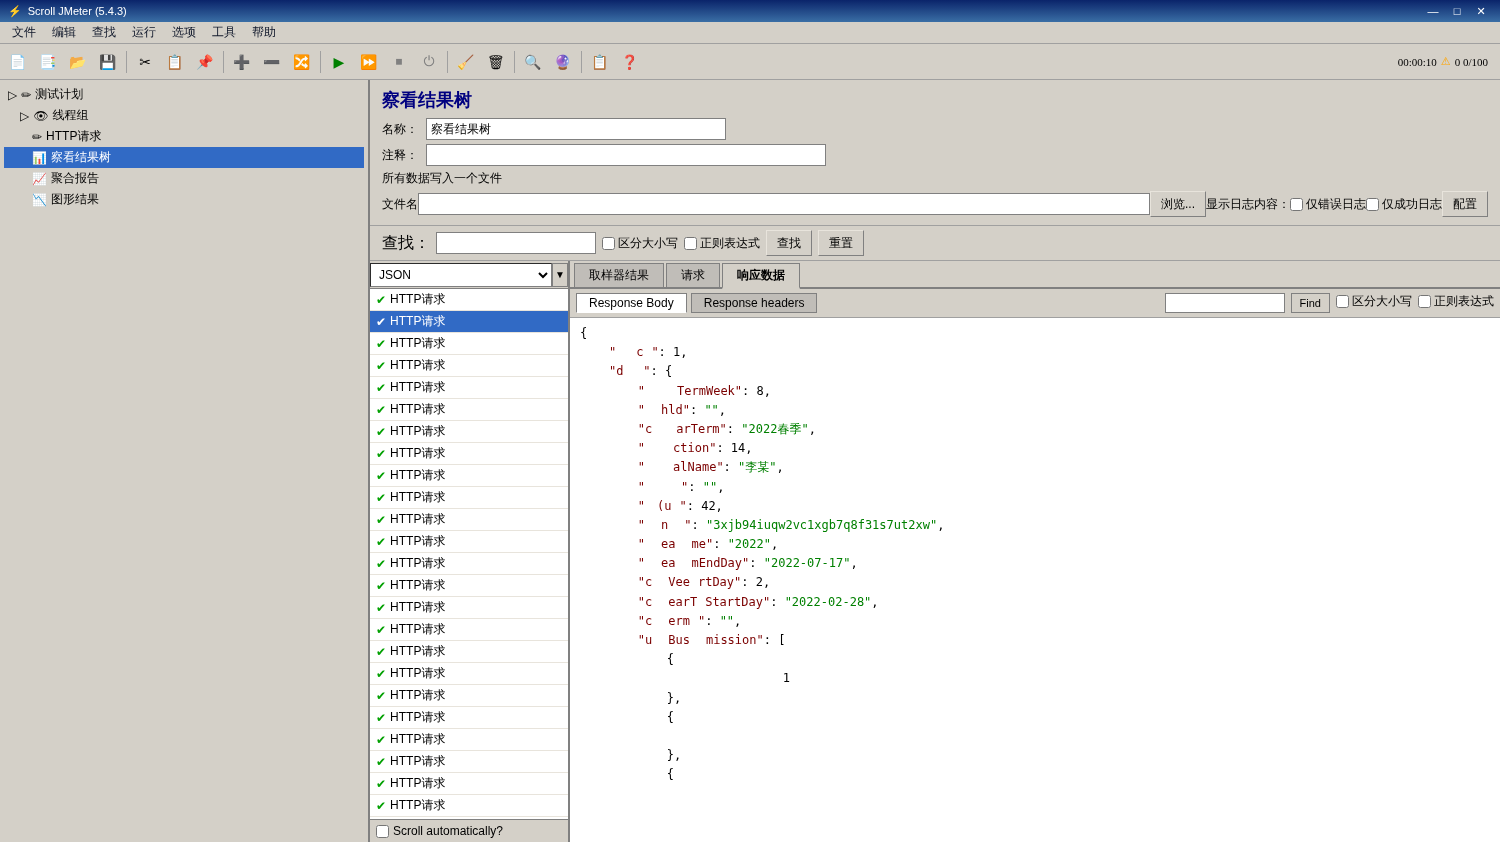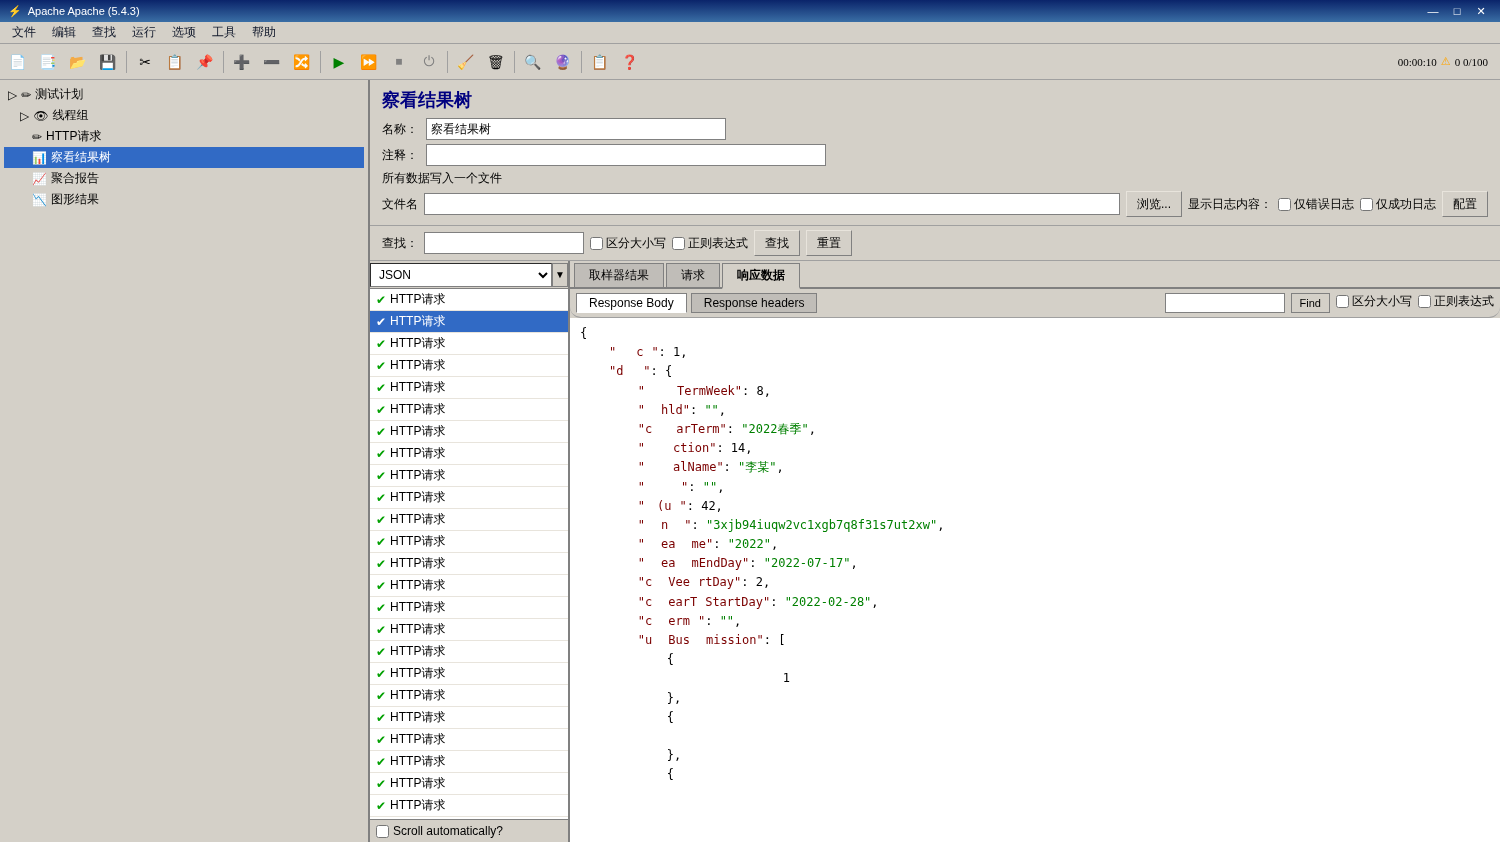--- a/index.html
+++ b/index.html
@@ -120,41 +120,41 @@
       background: white;
       padding: 2px 4px;
       font-size: 12px;
       height: 22px;
     }
     .form-input-wide { width: 300px; }
     .section-title { font-size: 12px; margin: 4px 0 2px; }
 
     
     .file-row {
-      display: flex; align-items: center; gap: 6px; margin: 4px 0;
+      display: flex; align-items: center; margin: 4px 0;
     }
     .file-input { flex: 1; border: 1px solid #808080; background: white; height: 22px; padding: 2px 4px; font-size: 12px; }
     .btn-standard {
       background: #d4d0c8;
       border: 1px solid #808080;
       border-top-color: #e8e4dc;
       border-left-color: #e8e4dc;
       padding: 2px 10px;
       font-size: 12px;
       cursor: pointer;
       height: 26px;
     }
 
     
     .search-bar {
       display: flex; align-items: center; gap: 6px;
       padding: 4px 12px;
       border-bottom: 1px solid #a0a0a0;
     }
-    .search-label { font-size: 12px; }
+    .search-label { font-size: 16px; }
     .search-input {
       width: 160px; height: 22px;
       border: 1px solid #808080; background: white;
       padding: 2px 4px; font-size: 12px;
     }
     .checkbox-label { display: flex; align-items: center; gap: 3px; font-size: 12px; cursor: pointer; }
     .checkbox-label input { margin: 0; }
 
     
     .split-area {
@@ -240,21 +240,20 @@
       margin-bottom: -2px;
       font-weight: bold;
     }
 
     .response-subtabs {
       display: flex; align-items: center;
       padding: 4px 6px;
       background: #d4d0c8;
       border-bottom: 1px solid #a0a0a0;
       gap: 4px;
-      border-radius: 11px;
     }
     .response-subtab {
       padding: 2px 12px;
       background: #c0bdb8;
       border: 1px solid #808080;
       font-size: 12px; cursor: pointer;
     }
     .response-subtab.active {
       background: white;
       border-bottom-color: white;
@@ -285,21 +284,21 @@
     .json-key { color: #7B0000; }
     .json-str { color: #008000; }
     .blurred { filter: blur(3px); display: inline-block; background: #e0e0e0; border-radius: 2px; }
   </style>
 </head>
 <body>
 
 <div class="title-bar">
   <div class="title-bar-title">
     <span>⚡</span>
-    <span>Apache Apache (5.4.3)</span>
+    <span>Scroll JMeter (5.4.3)</span>
   </div>
   <div class="title-bar-controls">
     <button>—</button>
     <button>□</button>
     <button>✕</button>
   </div>
 </div>
 
 <div class="menu-bar">
   <span class="menu-item">文件</span>

